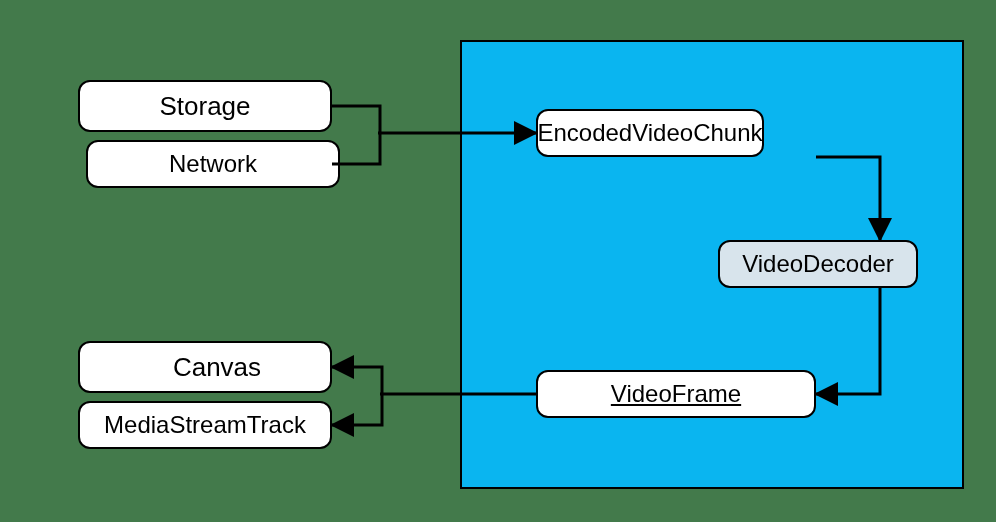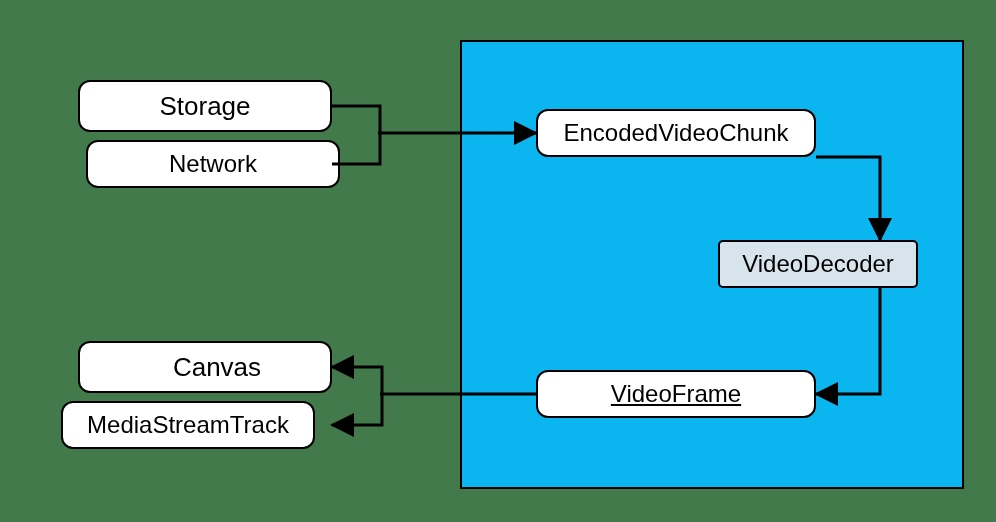--- a/index.html
+++ b/index.html
@@ -25,21 +25,21 @@
     background: #fff;
     border: 2px solid #000;
     border-radius: 12px;
     display: flex;
     align-items: center;
     justify-content: center;
     font-size: 26px;
     box-sizing: border-box;
   }
   .node.small { font-size: 24px; }
-  .node.rect { border-radius: 5px; text-align: right; }
+  .node.rect { border-radius: 12px; text-align: right; }
   .node.shaded { background: #d8e4ec; }
   svg.arrows {
     position: absolute;
     left: 0; top: 0;
     width: 996px; height: 522px;
     pointer-events: none;
   }
 </style>
 </head>
 <body>
@@ -48,36 +48,36 @@
 
   <div class="bluebox" style="left:460px; top:40px; width:500px; height:445px;"></div>
 
   <div class="node" style="left:78px; top:80px; width:254px; height:52px;">
     <span>Storage</span>
   </div>
   <div class="node small" style="left:78px; top:140px; width:254px; height:48px;margin-left:8px;">
     <span>Network</span>
   </div>
 
-  <div class="node small" style="left:536px; top:109px; width:280px; height:48px;">
+  <div class="node small" style="left:536px; top:109px; width:228px; height:48px;">
     <span>EncodedVideoChunk</span>
   </div>
 
   <div class="node rect shaded small" style="left:718px; top:240px; width:200px; height:48px;">
     <span>VideoDecoder</span>
   </div>
 
   <div class="node small" style="left:536px; top:370px; width:280px; height:48px;text-decoration:underline;">
     <span>VideoFrame</span>
   </div>
 
   <div class="node" style="left:78px; top:341px; width:254px; height:52px;padding-left:24px;">
     <span>Canvas</span>
   </div>
-  <div class="node small" style="left:61px; top:401px; width:254px; height:48px;">
+  <div class="node small" style="left:78px; top:401px; width:254px; height:48px;">
     <span>MediaStreamTrack</span>
   </div>
 
   <svg class="arrows">
     <defs>
       <marker id="arrow" viewBox="0 0 12 12" refX="11" refY="6" markerWidth="8" markerHeight="8" orient="auto-start-reverse">
         <path d="M 0 0 L 12 6 L 0 12 z" fill="#000"></path>
       </marker>
     </defs>
 

